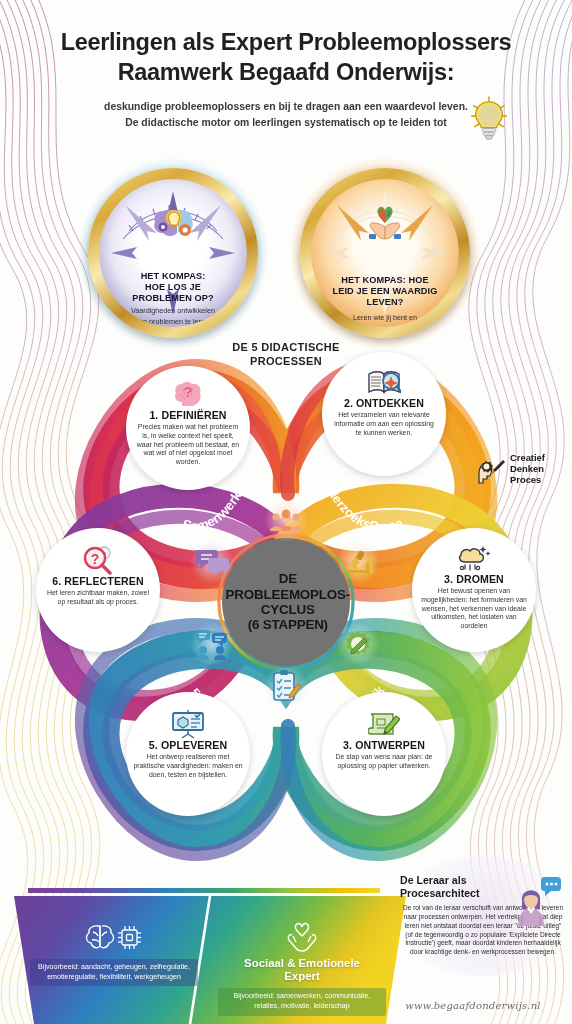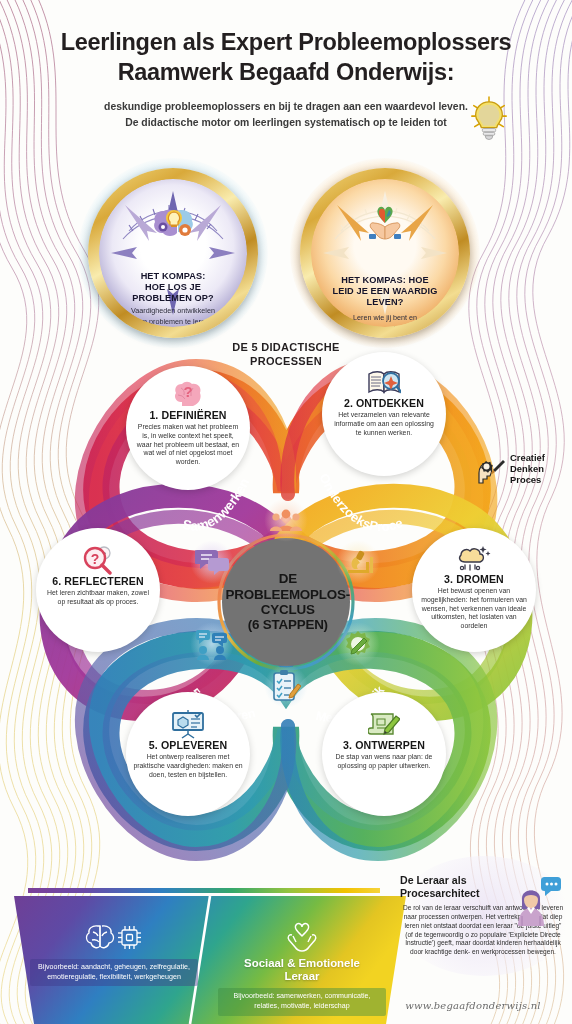--- a/index.html
+++ b/index.html
@@ -667,21 +667,21 @@
           <path d="M22 14 C17 9 14 6 16 3 C18 0 22 2 22 5 C22 2 26 0 28 3 C30 6 27 9 22 14Z"></path>
           <path d="M12 13 C9 12 7 15 9 18 L15 25 C17 28 20 29 22 29"></path>
           <path d="M32 13 C35 12 37 15 35 18 L29 25 C27 28 24 29 22 29"></path>
           <path d="M13 14 L16 20"></path>
             <path d="M31 14 L28 20"></path>
         </g>
       </svg>
     </div>
     <div class="fh">
       <div>Sociaal &amp; Emotionele</div>
-      <div>Leraar</div>
+      <div>Expert</div>
     </div>
     <div class="fb" style="background:rgba(60,140,66,0.45);">Bijvoorbeeld: samenwerken, communicatie, relaties, motivatie, leiderschap</div>
   </div>
 
   <div class="teacher-halo"></div>
   <div class="teacher">
     <div class="th">
       <div>De Leraar als</div>
       <div>Procesarchitect</div>
     </div>

